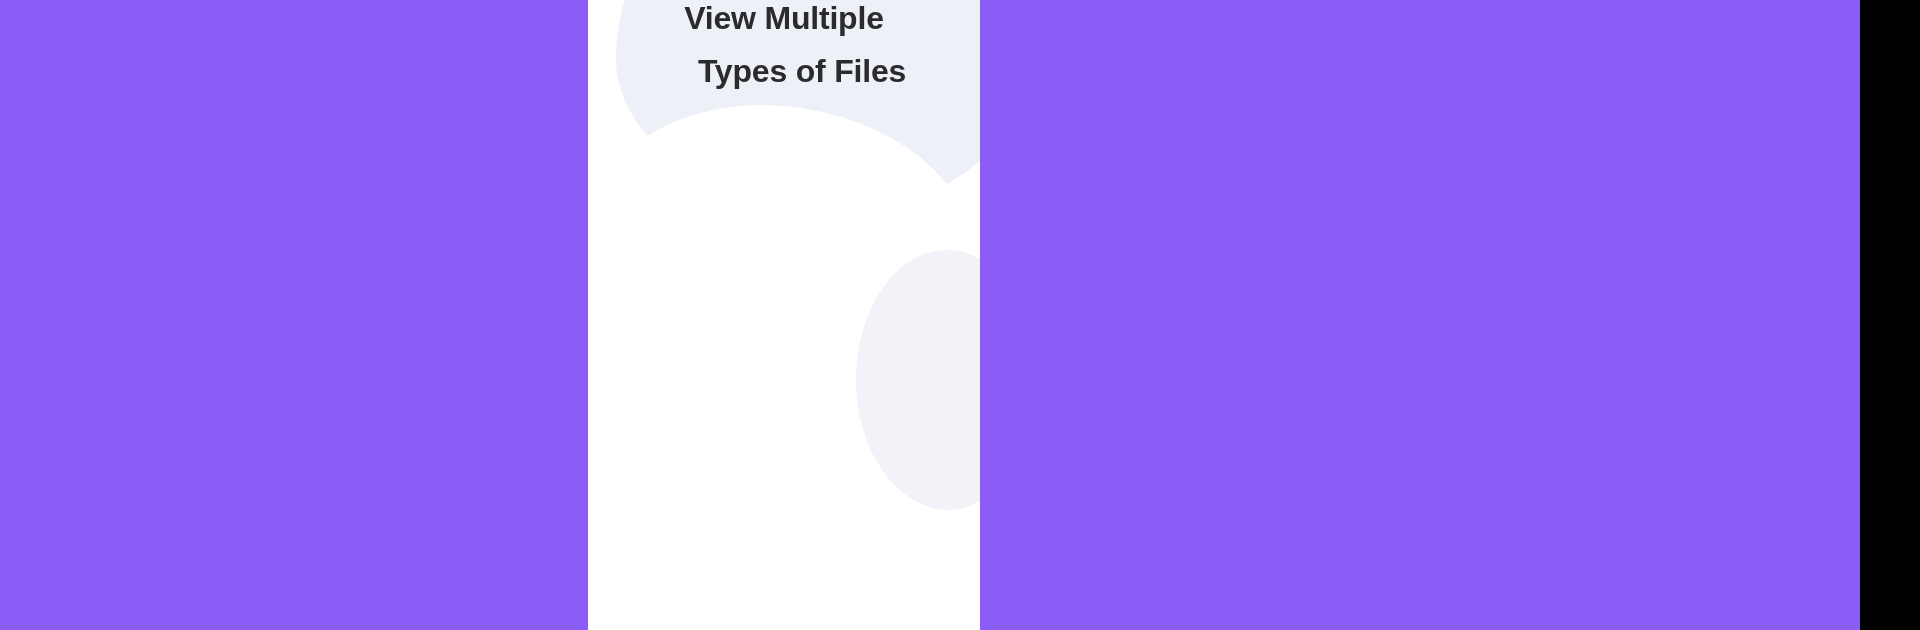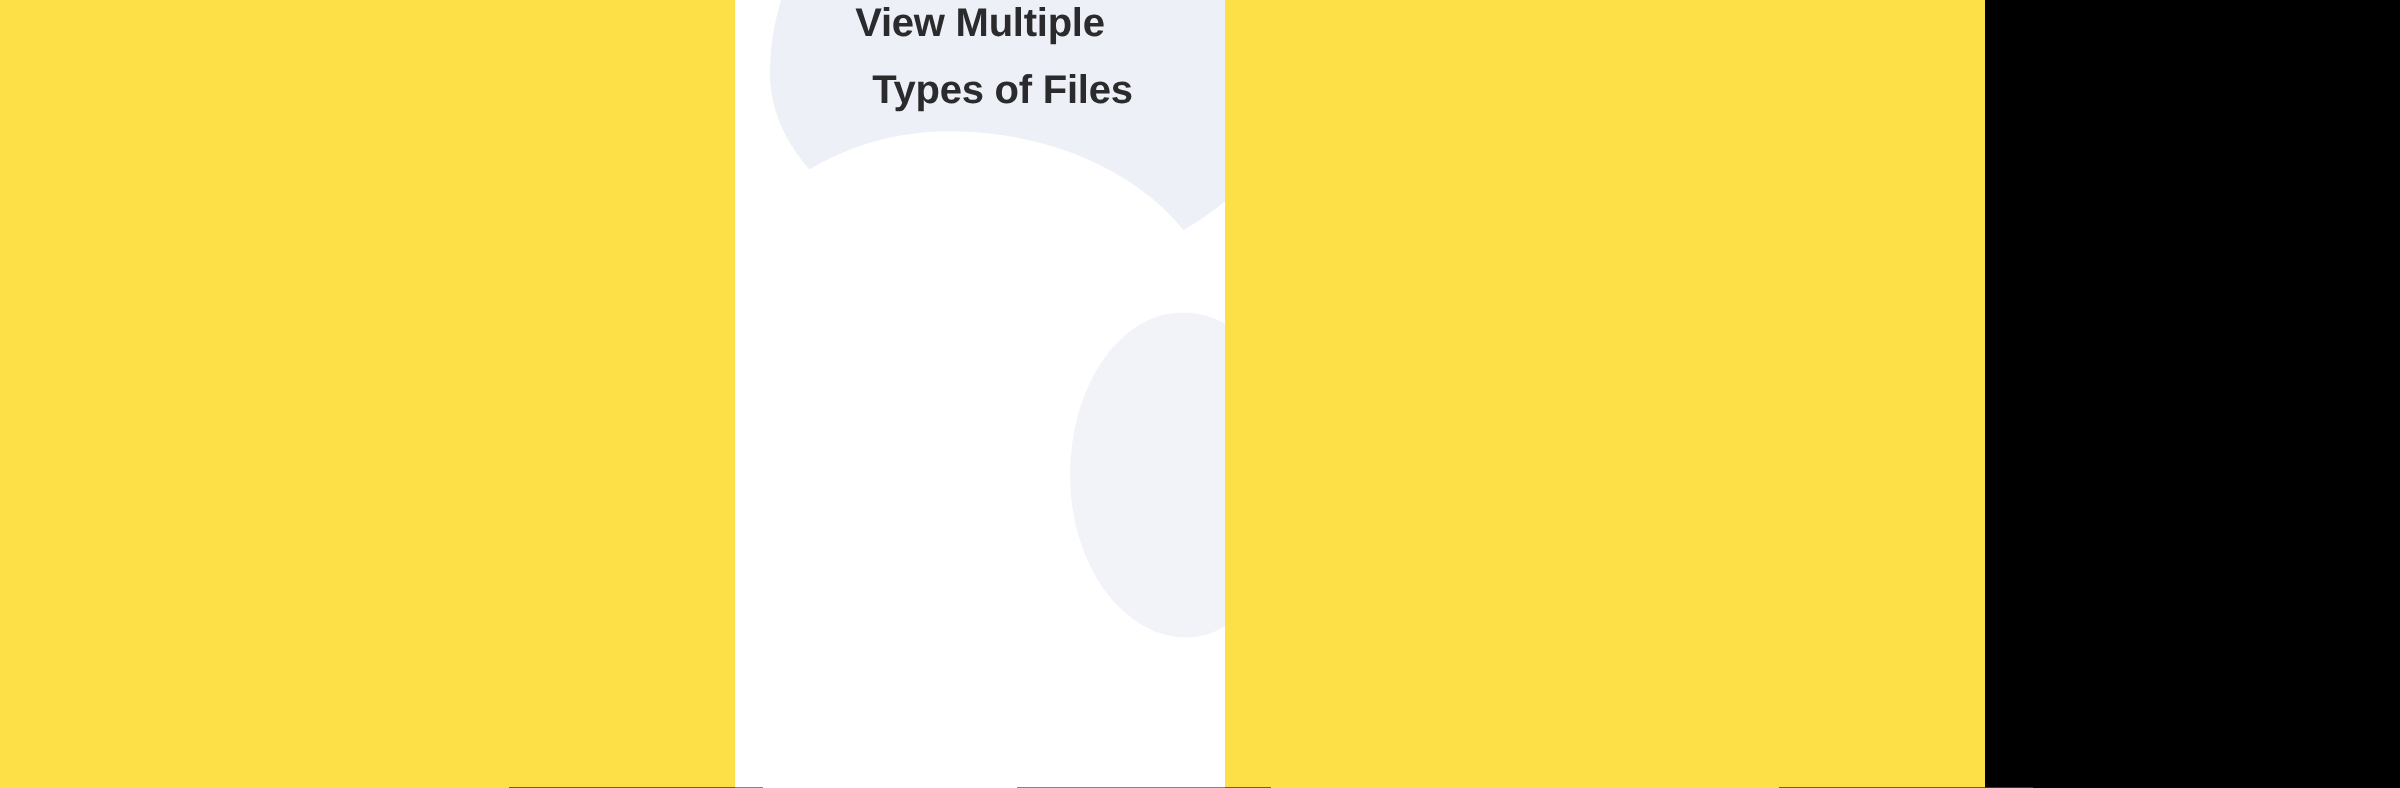--- a/index.html
+++ b/index.html
@@ -4,22 +4,22 @@
 <style>
   * { box-sizing: border-box; margin: 0; padding: 0; }
   html, body {
     width: 1920px; height: 630px;
     background: #000;
     font-family: "Liberation Sans", sans-serif;
     overflow: hidden;
   }
   #root {
     position: relative;
-    width: 1588px; height: 630px;
-    background: #fde047;
+    width: 1860px; height: 630px;
+    background: #8b5cf6;
   }
 
   
   .panel {
     position: absolute;
     left: 588px; top: 0;
     width: 392px; height: 630px;
     background: #ffffff;
     overflow: hidden;
   }

